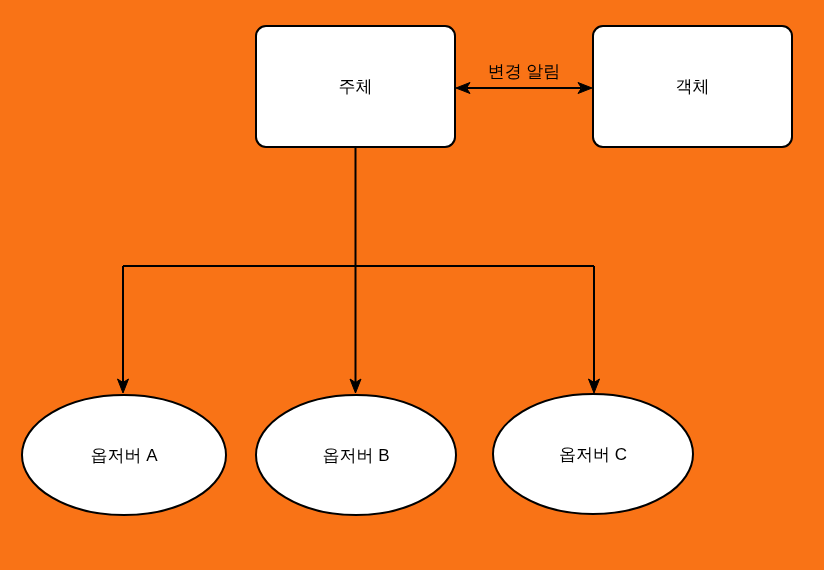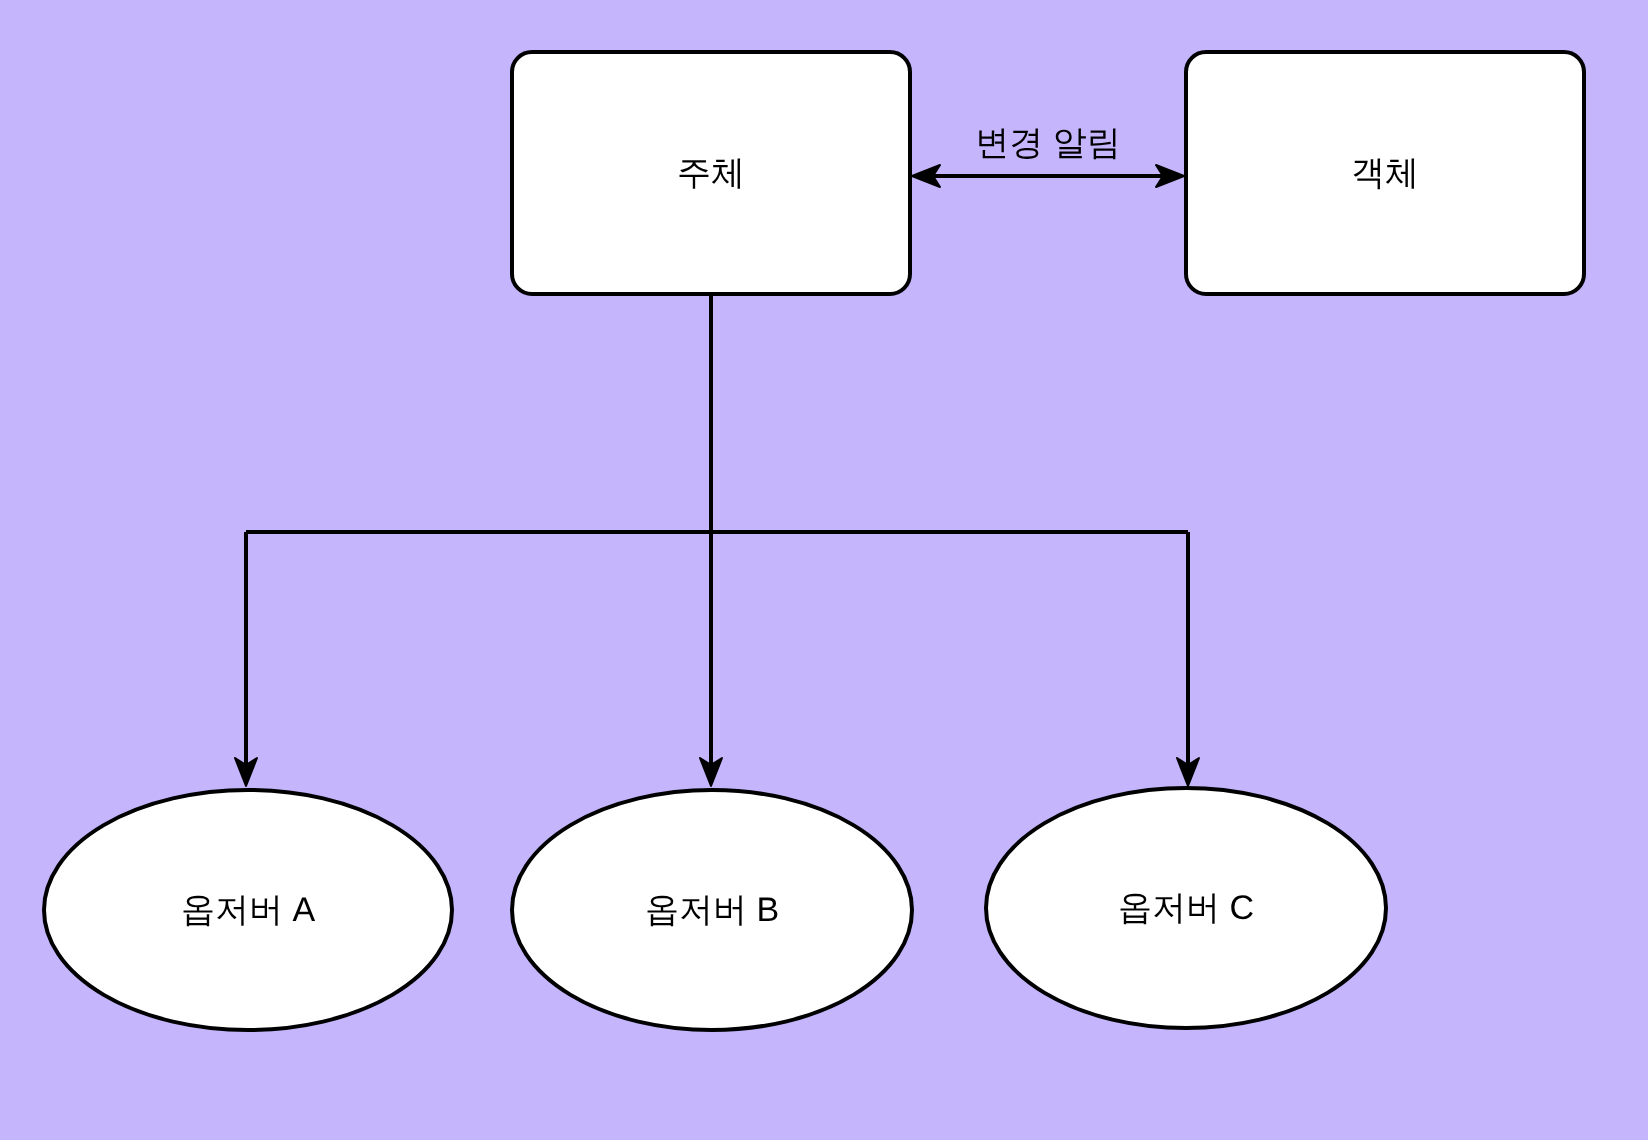--- a/index.html
+++ b/index.html
@@ -4,21 +4,21 @@
 <style>
   html, body {
     margin: 0;
     padding: 0;
     background: #ffffff;
   }
   .canvas {
     position: relative;
     width: 824px;
     height: 570px;
-    background: #c4b5fd;
+    background: #f97316;
     font-family: "Liberation Sans", "DejaVu Sans", sans-serif;
   }
   svg text {
     font-family: "Liberation Sans", "DejaVu Sans", sans-serif;
     font-size: 17px;
     fill: #000000;
   }
   svg .shape {
     fill: #ffffff;
     stroke: #000000;

